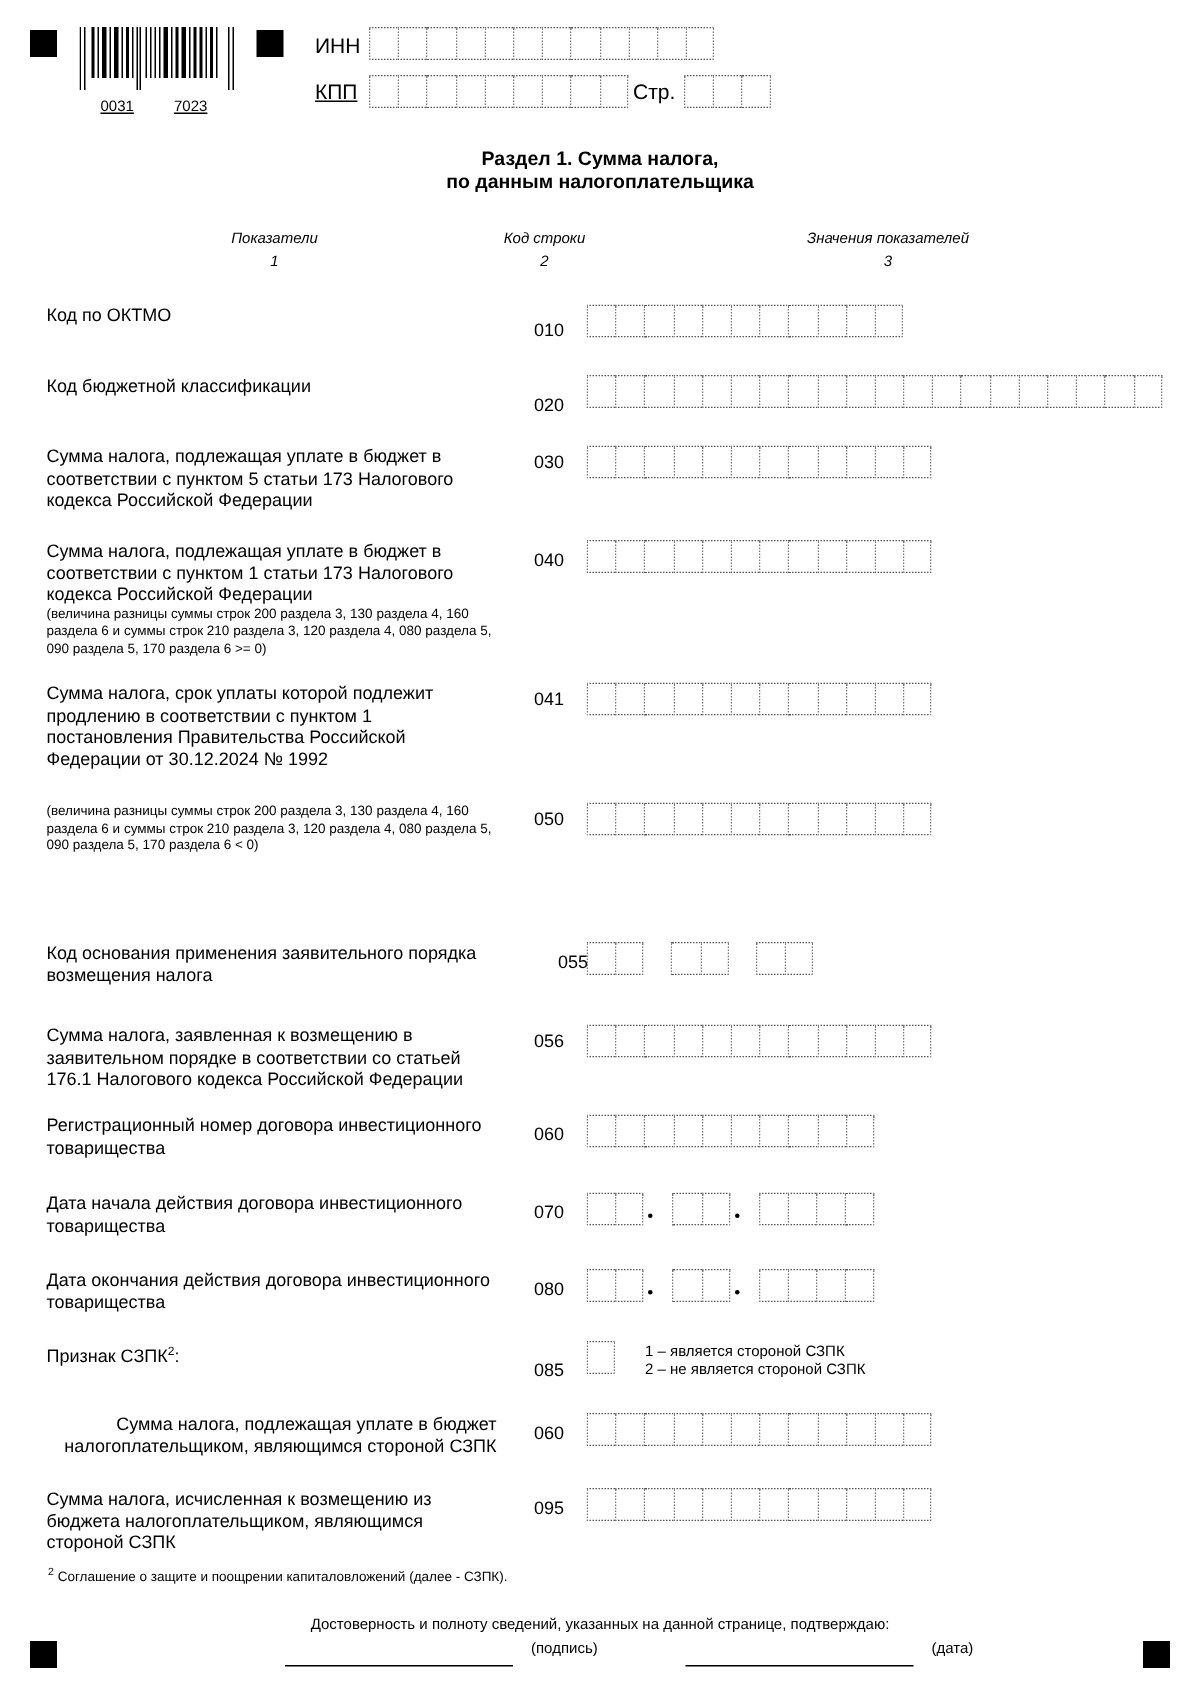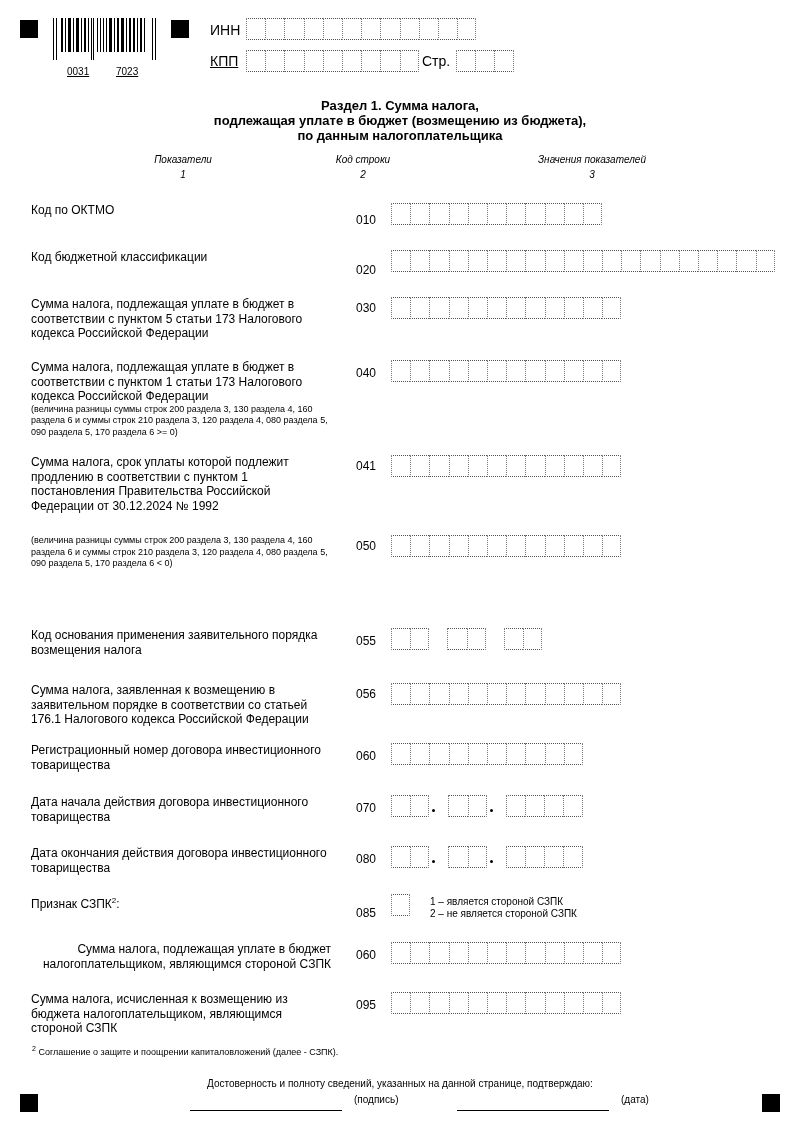--- a/index.html
+++ b/index.html
@@ -100,21 +100,20 @@
   </div>
 <span class="hdr-label" style="left:422px;top:53px;">Стр.</span>
 <div class="cells tall" style="left:456px;top:50px;">
     <div class="cell"></div>
     <div class="cell"></div>
     <div class="cell"></div>
   </div>
 
 <div class="title">
   <div>Раздел 1. Сумма налога,</div>
-  <div>подлежащая уплате в бюджет (возмещению из бюджета),</div>
   <div>по данным налогоплательщика</div>
 </div>
 
 <div class="colhead" style="left:123px;width:120px;top:152px;">
   <div>Показатели</div>
   <div>1</div>
 </div>
 <div class="colhead" style="left:313px;width:100px;top:152px;">
   <div>Код строки</div>
   <div>2</div>
@@ -234,21 +233,21 @@
         <div class="cell"></div>
         <div class="cell"></div>
         <div class="cell"></div>
         <div class="cell"></div>
         <div class="cell"></div>
         <div class="cell"></div>
         <div class="cell"></div>
       </div>
     </div>
     <div class="row-label" style="top: 628px;"><span>Код основания применения заявительного порядка возмещения налога</span></div>
-    <span class="row-code" style="top: 634px;">055</span>
+    <span class="row-code" style="top: 634px; margin-left: 16px;">055</span>
     <div class="cells tall" style="left: 391px; top: 628px;">
       <div style="display: flex;">
         <div class="cell"></div>
         <div class="cell"></div>
       </div>
       <div class="sep" style="width: 18px;"></div>
       <div style="display: flex;">
         <div class="cell"></div>
         <div class="cell"></div>
       </div>

